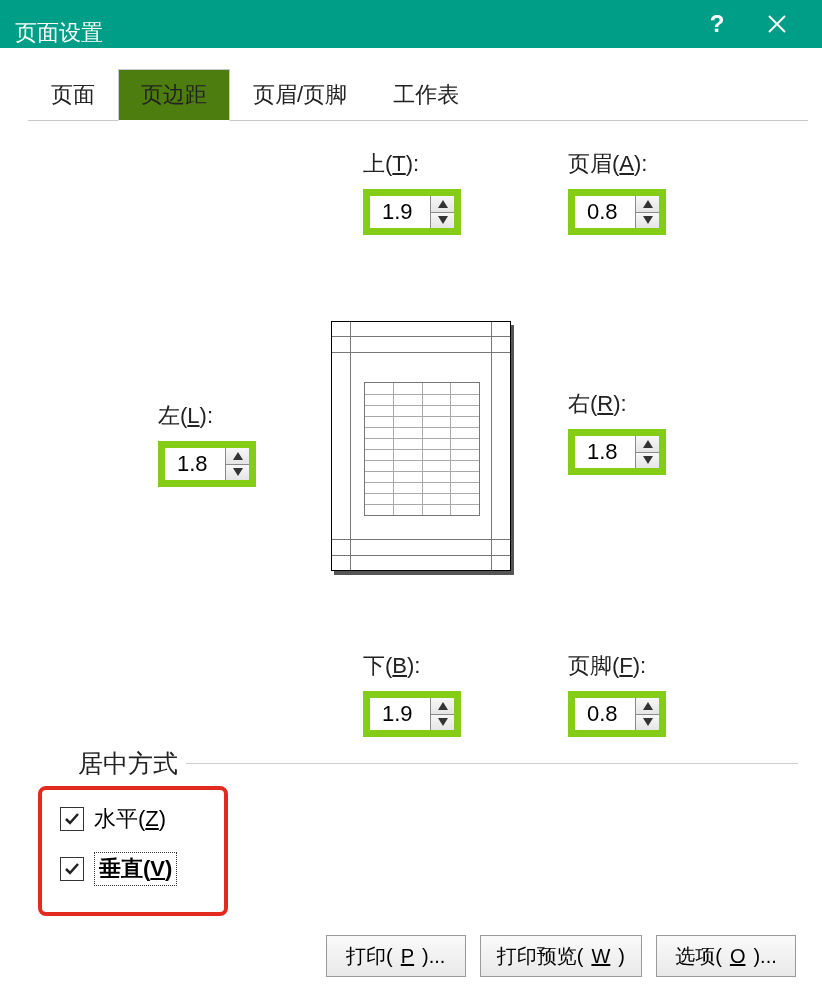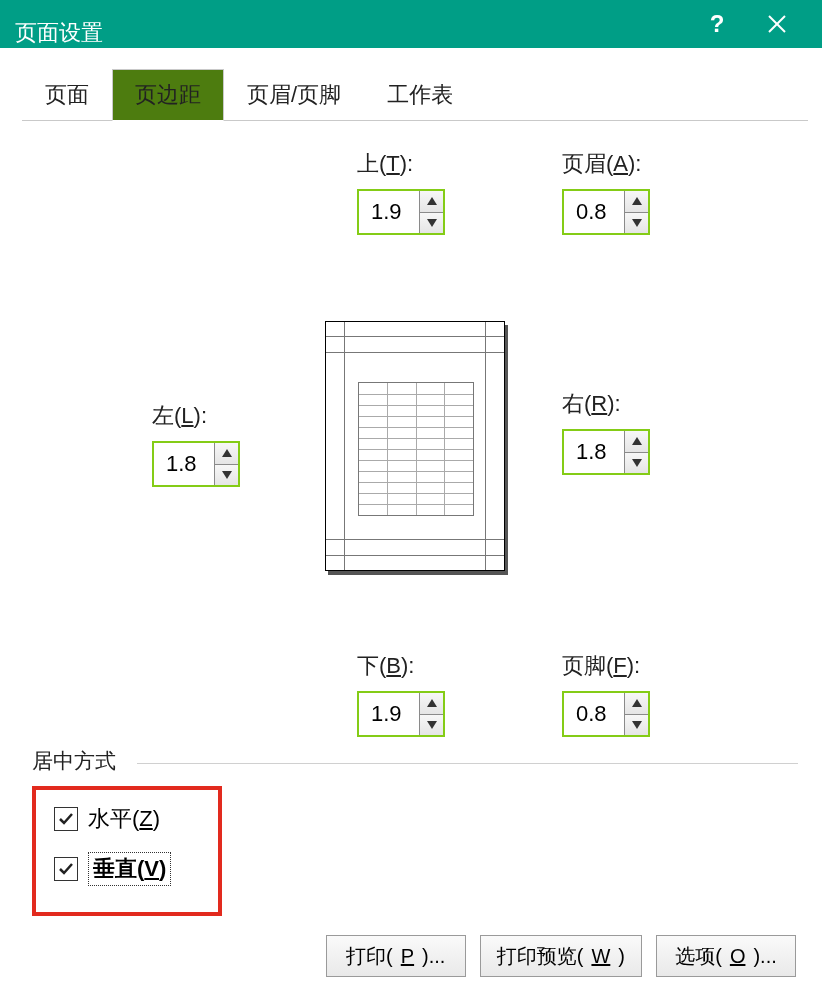--- a/index.html
+++ b/index.html
@@ -36,21 +36,21 @@
     justify-content: center;
     font-size: 24px;
     color: #fff;
     cursor: pointer;
   }
   .titlebar .close-icon svg { width: 18px; height: 18px; }
   .titlebar .close-icon svg line { stroke: #fff; stroke-width: 2; }
 
   
   .dialog-body {
-    padding: 24px 14px 0 22px;
+    padding: 24px 14px 0 28px;
   }
 
   
   .tabstrip {
     display: flex;
     align-items: flex-end;
     border-bottom: 1px solid #c9c9c9;
     height: 49px;
     position: relative;
   }
@@ -85,21 +85,21 @@
   }
   .field-label {
     font-size: 22px;
     color: #222;
     margin-bottom: 10px;
     white-space: nowrap;
   }
   .spin-wrap {
     display: flex;
     height: 46px;
-    border: 2px solid #84cc16;
+    border: 7px solid #84cc16;
     background: #fff;
   }
   .spin-input {
     border: none;
     outline: none;
     font-size: 22px;
     padding: 0 0 0 12px;
     width: 60px;
     background: #fff;
   }
@@ -150,41 +150,42 @@
   .preview .mini-table .row + .row { border-top:1px solid #aaa; }
   .preview .mini-table .cell { flex:1; }
   .preview .mini-table .cell + .cell { border-left:1px solid #aaa; }
 
   
   .center-section {
     position: absolute;
     left: 10px; top: 626px; right: 10px;
   }
   .center-section .legend {
-    font-size: 21px;
+    font-size: 25px;
     color: #222;
     display: inline-block;
     background: #fff;
     position: relative;
     z-index: 1;
     padding-right: 8px;
+    margin-left: 40px;
   }
   .center-section .hr {
     position: absolute;
     left: 105px; right: 0; top: 16px;
     border-top: 1px solid #d0d0d0;
   }
 
   .highlight-box {
     position: absolute;
     left: 10px; top: 665px;
     width: 190px;
     height: 130px;
     border: 4px solid #e22a1e;
-    border-radius: 0;
+    border-radius: 8px;
     padding: 14px 10px 8px 18px;
     display: flex;
     flex-direction: column;
     gap: 18px;
   }
   .chk-row {
     display: flex;
     align-items: center;
     gap: 10px;
     font-size: 22px;

